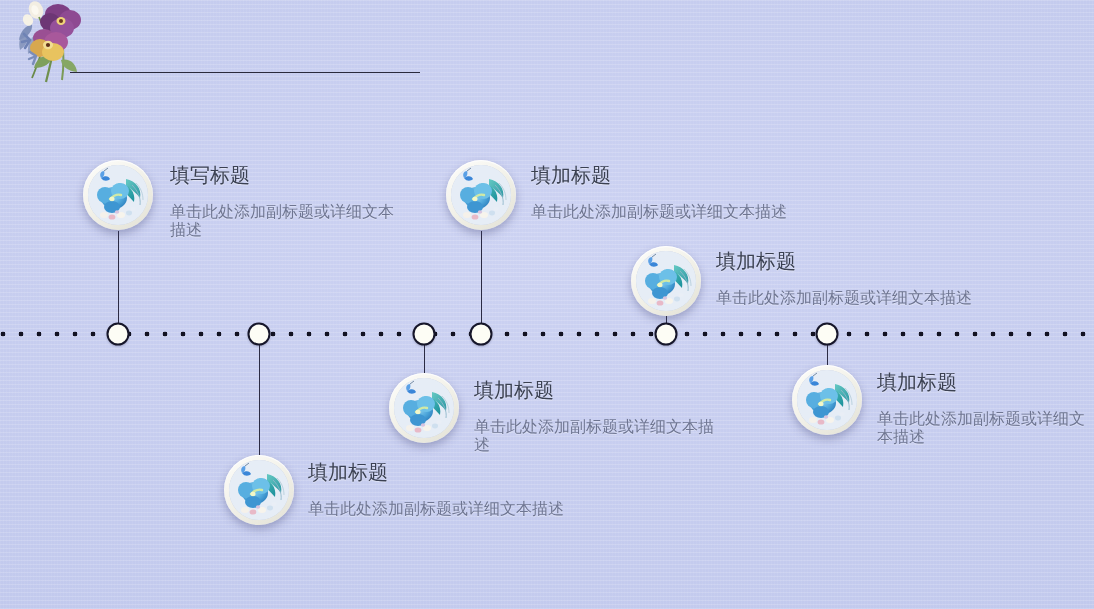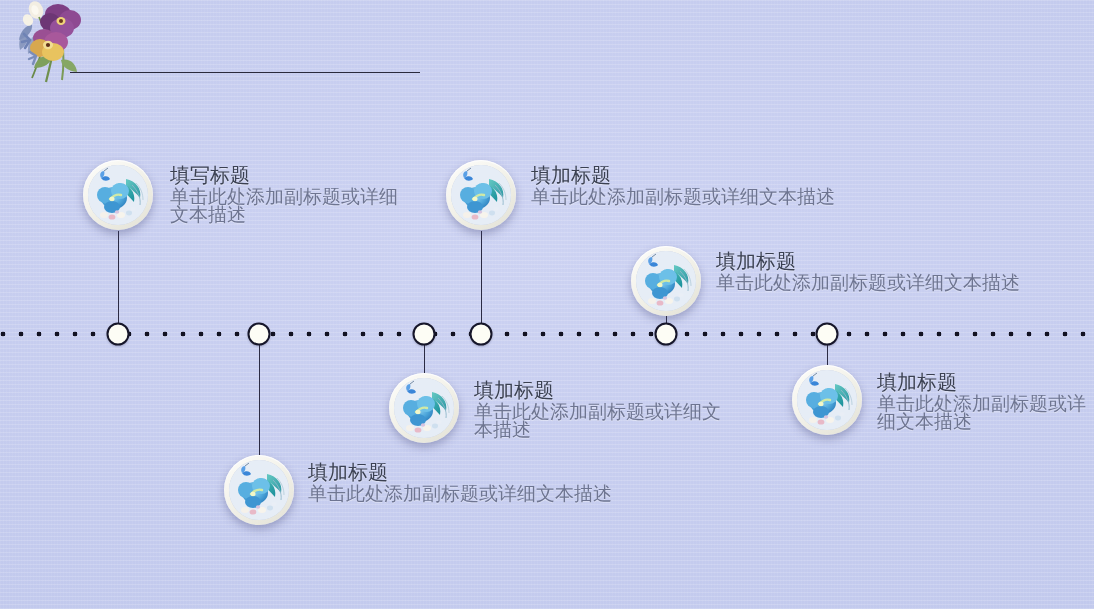--- a/index.html
+++ b/index.html
@@ -114,24 +114,24 @@
 
   .text-block { position:absolute; }
   .item-title {
     font-size:20px; line-height:24px;
     color:#3b4152;
     font-family:"Liberation Serif", serif;
     white-space:nowrap;
     text-shadow:0 1px 1px rgba(255,255,255,0.45);
   }
   .item-desc {
-    font-size:19px; line-height:17.5px;
+    font-size:16px; line-height:17.5px;
     color:#6e7591;
     font-family:Liberation Serif, serif;
-    margin-top:1px;
+    margin-top:16px;
     text-shadow:0 1px 1px rgba(255,255,255,0.4);
   }
 </style>
 </head>
 <body>
 
 <div id="slide">
 
   <div id="header">
 

